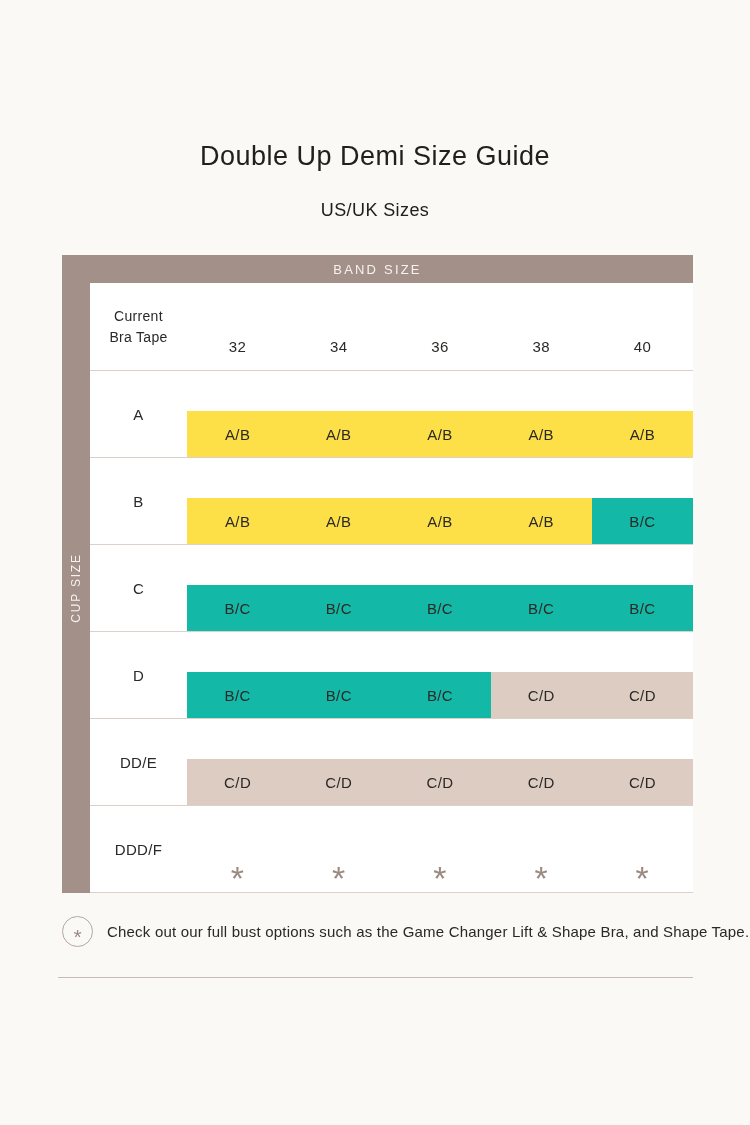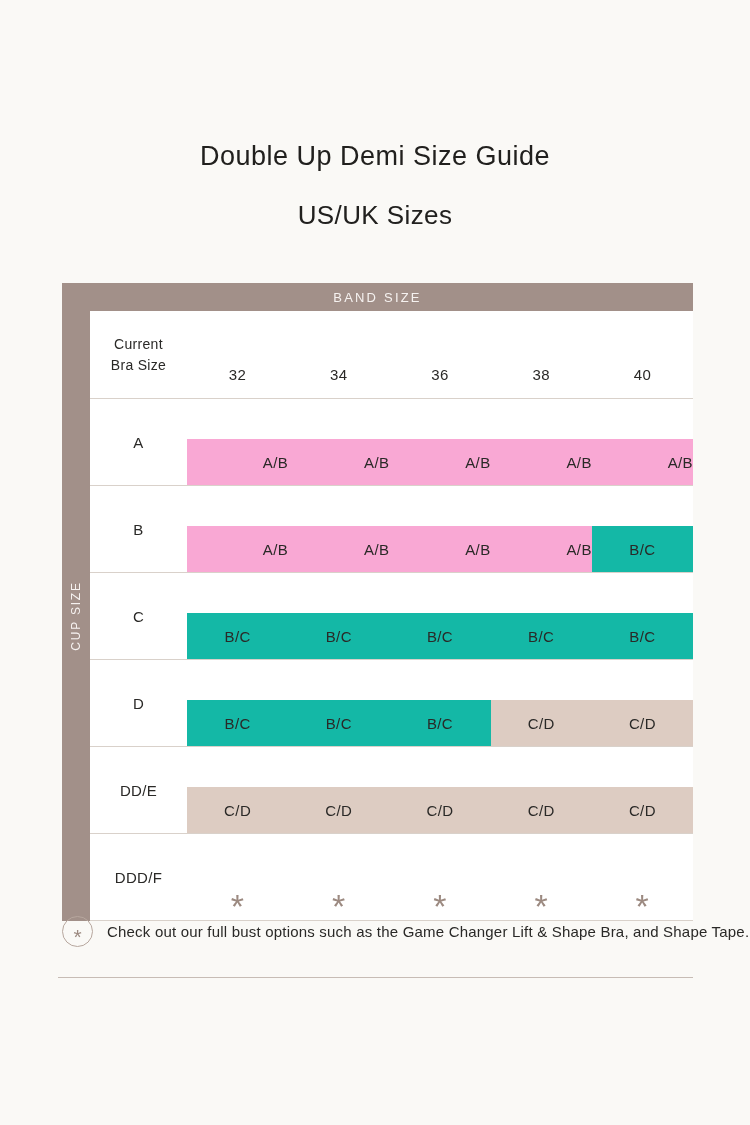--- a/index.html
+++ b/index.html
@@ -12,21 +12,21 @@
     overflow:hidden;
   }
   .canvas{position:relative;width:750px;height:1125px;}
 
   .title{
     position:absolute;top:141px;left:0;width:750px;
     text-align:center;font-size:27px;letter-spacing:.5px;color:#21201e;
   }
   .subtitle{
     position:absolute;top:200px;left:0;width:750px;
-    text-align:center;font-size:26px;letter-spacing:.4px;color:#21201e;
+    text-align:center;font-size:18px;letter-spacing:.4px;color:#21201e;
   }
 
   .size-table{
     position:absolute;left:62px;top:255px;width:631px;
   }
   .band-header{
     height:28px;display:flex;align-items:center;justify-content:center;
     font-size:13px;letter-spacing:2.2px;color:#f6f2f0;
   }
   .table-body{display:flex;}
@@ -42,21 +42,21 @@
   .label-cell{
     width:97px;flex:0 0 97px;background:#ffffff;
     display:flex;align-items:center;justify-content:center;
     font-size:15px;letter-spacing:.3px;
   }
   .corner-cell{flex-direction:column;font-size:14px;line-height:1.5;}
   .cell{
     flex:1;display:flex;align-items:center;justify-content:center;
     font-size:15px;letter-spacing:.4px;margin-top:40px;
   }
-  .sh-ab{background:#f9a8d4;justify-content:flex-end;}
+  .sh-ab{background:#fde047;}
   .sh-bc{background:#14b8a6;}
   .sh-cd{background:#ddccc2;}
   .sh-none{background:#ffffff;}
   .star-glyph{
     font-size:34px;color:#9c8a81;
     display:inline-block;transform:translateY(9px);
   }
 
   .footnote{
     position:absolute;left:62px;top:916px;width:660px;
@@ -76,32 +76,32 @@
 </style>
 </head>
 <body>
 
 <div class="canvas">
 
   <div class="title">Double Up Demi Size Guide</div>
   <div class="subtitle">US/UK Sizes</div>
 
   <div class="size-table">
-    <div class="band-header" style="background: rgb(162, 144, 137); margin-top: 28px;">
+    <div class="band-header" style="background: rgb(162, 144, 137);">
       <span>BAND SIZE</span>
     </div>
     <div class="table-body">
       <div class="cup-strip" style="background: rgb(162, 144, 137);">
         <span class="cup-label">CUP SIZE</span>
       </div>
       <div class="grid">
           <div class="grid-row header-row">
             <div class="label-cell corner-cell">
               <div class="corner-line">Current</div>
-              <div class="corner-line">Bra Size</div>
+              <div class="corner-line">Bra Tape</div>
             </div>
             <div class="cell">32</div>
             <div class="cell">34</div>
             <div class="cell">36</div>
             <div class="cell">38</div>
             <div class="cell">40</div>
           </div>
           <div class="grid-row">
             <div class="label-cell">A</div>
             <div class="cell sh-ab">

